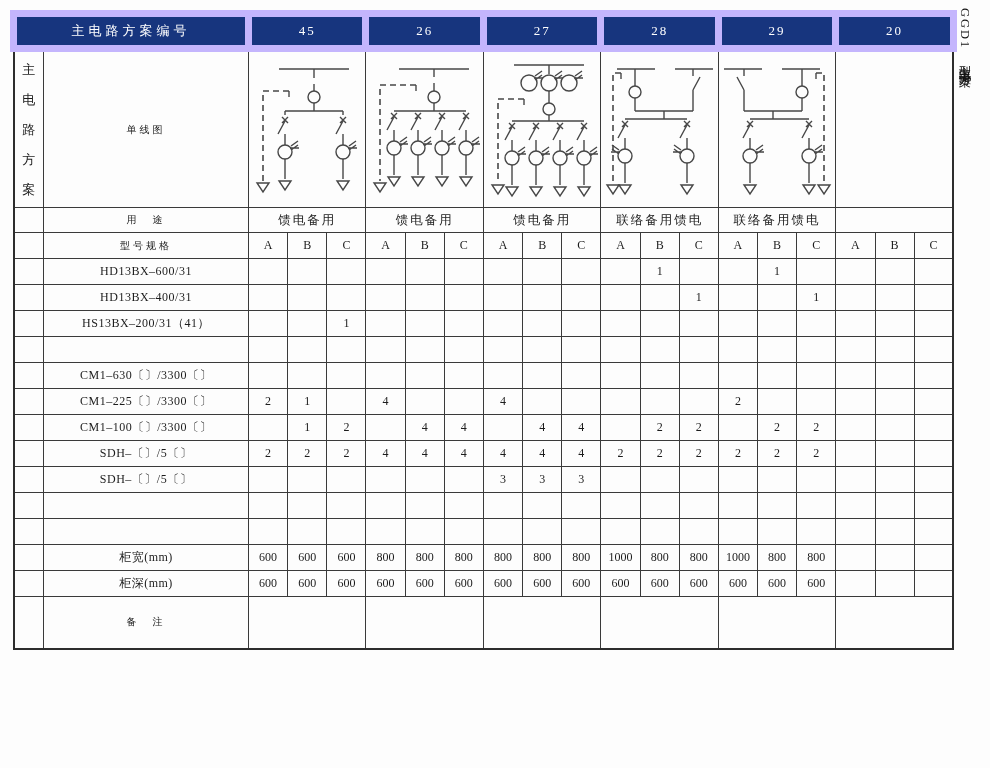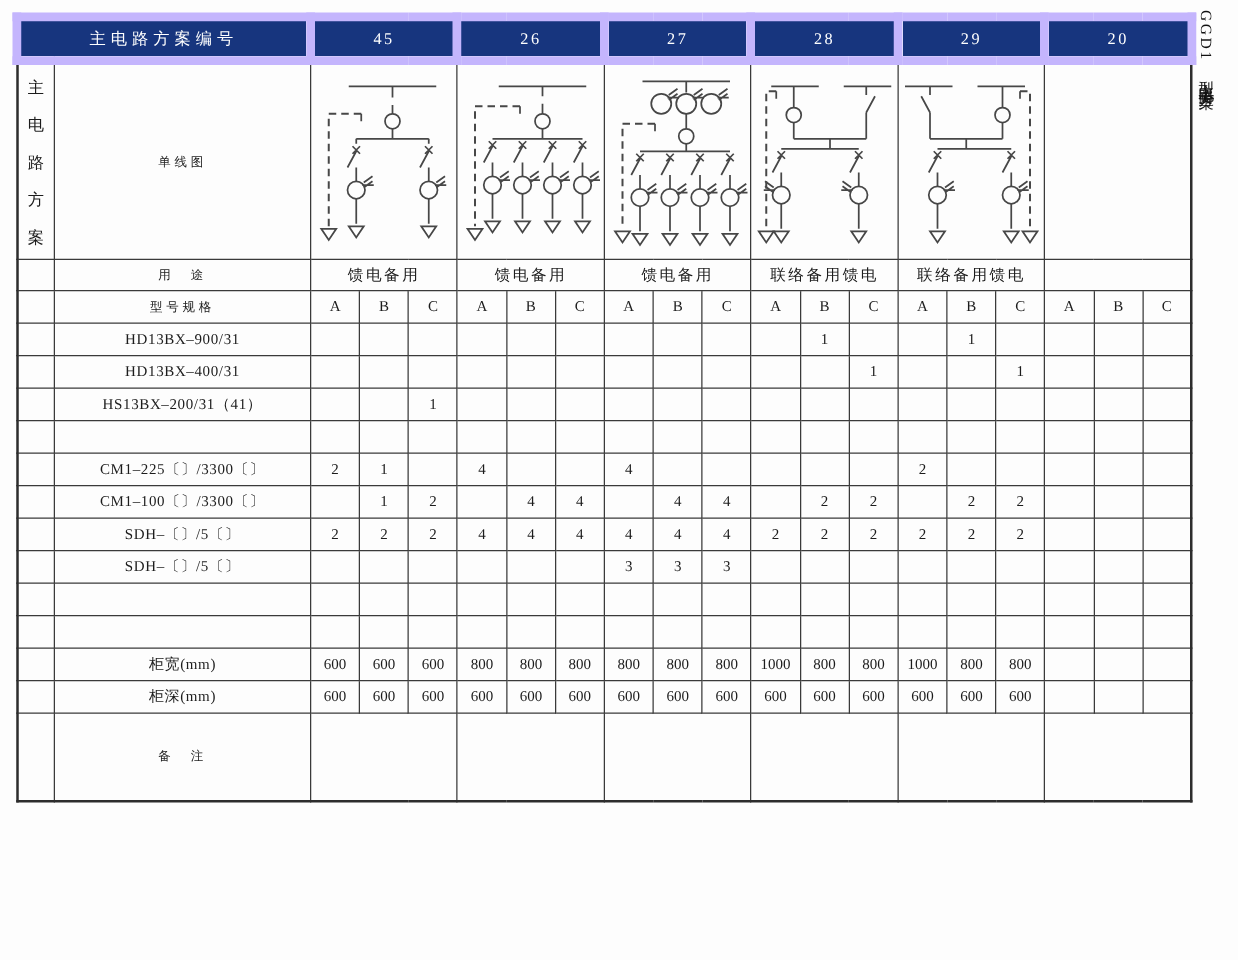--- a/index.html
+++ b/index.html
@@ -13,21 +13,21 @@
   thead th{background:var(--hdr,#17357e);color:#fff;border:7px solid #c4b5fd;
        font-size:13px;letter-spacing:2px;height:28px}
   thead th.hlabel{letter-spacing:4px}
   .r-diagram{height:159px}
   .r-diagram td{border-top:2px solid #2d2d2d}
   .r-usage{height:25px}
   .r-usage td.u{font-size:12.5px;letter-spacing:2px}
   .r-sub{height:26px}
   .r-spec{height:26px}
   .r-dim{height:26px}
-  .r-remark{height:70px}
+  .r-remark{height:52px}
   td.lbl{font-size:12px;letter-spacing:0.5px}
   td.biglbl{font-size:10px;letter-spacing:3px}
   .vlabel{display:flex;flex-direction:column;justify-content:space-around;
        height:150px;font-size:13px;line-height:1}
   .side-label{position:absolute;left:956px;top:8px;writing-mode:vertical-rl;
        text-orientation:mixed;font-size:12.5px;letter-spacing:2px;color:#111}
   .dia{width:117px;height:152px;display:block;margin:0 auto}
   .dia path,.dia circle{fill:none;stroke:#474747;stroke-width:1.4}
   .dia use{stroke:#474747;fill:none;stroke-width:1.4}
   .dia .dash{stroke-dasharray:6 4;stroke-width:1.6}
@@ -189,21 +189,21 @@
           <td>B</td>
           <td>C</td>
           <td>A</td>
           <td>B</td>
           <td>C</td>
         </tr>
   </tbody>
   <tbody id="spec-body">
         <tr class="r-spec">
           <td></td>
-          <td class="lbl">HD13BX–900/31</td>
+          <td class="lbl">HD13BX–600/31</td>
           <td class="val"></td>
           <td class="val"></td>
           <td class="val"></td>
           <td class="val"></td>
           <td class="val"></td>
           <td class="val"></td>
           <td class="val"></td>
           <td class="val"></td>
           <td class="val"></td>
           <td class="val"></td>
@@ -256,20 +256,42 @@
           <td class="val"></td>
           <td class="val"></td>
           <td class="val"></td>
           <td class="val"></td>
           <td class="val"></td>
           <td class="val"></td>
         </tr>
         <tr class="r-spec">
           <td></td>
           <td class="lbl"></td>
+          <td class="val"></td>
+          <td class="val"></td>
+          <td class="val"></td>
+          <td class="val"></td>
+          <td class="val"></td>
+          <td class="val"></td>
+          <td class="val"></td>
+          <td class="val"></td>
+          <td class="val"></td>
+          <td class="val"></td>
+          <td class="val"></td>
+          <td class="val"></td>
+          <td class="val"></td>
+          <td class="val"></td>
+          <td class="val"></td>
+          <td class="val"></td>
+          <td class="val"></td>
+          <td class="val"></td>
+        </tr>
+        <tr class="r-spec">
+          <td></td>
+          <td class="lbl">CM1–630〔〕/3300〔〕</td>
           <td class="val"></td>
           <td class="val"></td>
           <td class="val"></td>
           <td class="val"></td>
           <td class="val"></td>
           <td class="val"></td>
           <td class="val"></td>
           <td class="val"></td>
           <td class="val"></td>
           <td class="val"></td>

